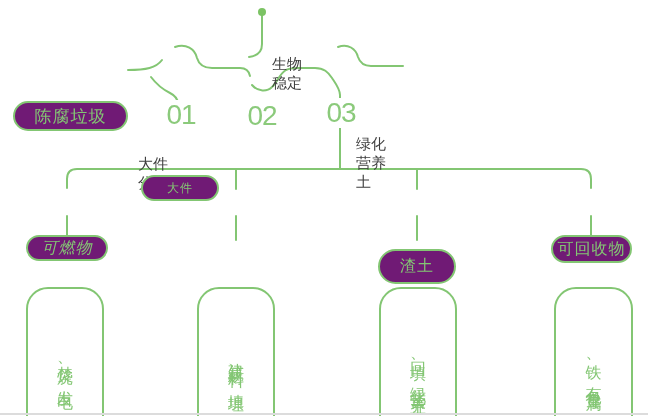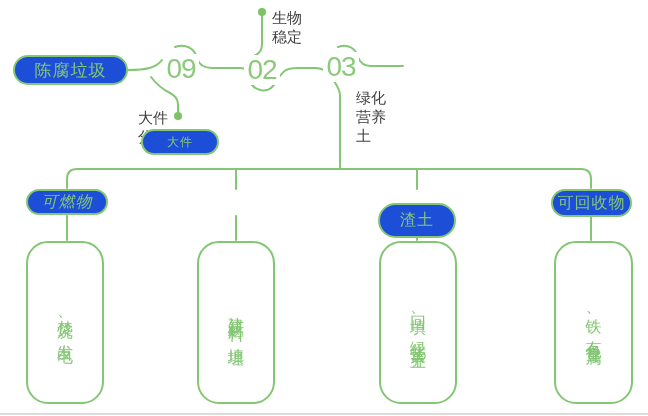--- a/index.html
+++ b/index.html
@@ -7,28 +7,28 @@
     position:relative;
     width:648px;height:416px;
     background:#ffffff;
     overflow:hidden;
     font-family:"Liberation Sans","DejaVu Sans",sans-serif;
   }
   .connectors{position:absolute;left:0;top:0;width:648px;height:416px;}
   .connectors path{fill:none;stroke:#83c673;stroke-width:2;stroke-linecap:round;}
   .connectors circle{fill:#7cc364;stroke:none;}
 
-  .abs{position:absolute;box-sizing:border-box;}
+  .abs{position:absolute;box-sizing:border-box;margin-top:46px;}
 
   .pill{
     border:2px solid #83c673;
     border-radius:999px;
     color:#83c673;
     display:flex;align-items:center;justify-content:center;
-    background:#1d4ed8;
+    background:#701a75;
     letter-spacing:1px;
   }
   .pill.source{font-size:17px;}
   .pill.small{font-size:12px;}
   .pill.cat{font-size:16px;}
 
   .stepnum{
     color:#8bca7b;
     font-size:28px;
     letter-spacing:-1px;
@@ -88,21 +88,21 @@
     <path d="M 236 216 L 236 240"></path>
     <path d="M 417 216 L 417 240"></path>
     <path d="M 591 216 L 591 240"></path>
 
     <circle cx="262" cy="12" r="4"></circle>
     <circle cx="178" cy="116" r="4"></circle>
   </svg>
 
   <div class="abs pill source" style="left:13px;top:55px;width:115px;height:30px;">陈腐垃圾</div>
 
-  <div class="abs stepnum" style="left:163px;top:54px;width:36px;height:30px;">09</div>
+  <div class="abs stepnum" style="left:163px;top:54px;width:36px;height:30px;">01</div>
   <div class="abs stepnum" style="left:244px;top:55px;width:36px;height:30px;">02</div>
   <div class="abs stepnum" style="left:323px;top:52px;width:36px;height:30px;">03</div>
 
   <div class="abs steplabel" style="left:138px;top:108px;">大件分选</div>
   <div class="abs steplabel" style="left:272px;top:8px;">生物稳定</div>
   <div class="abs steplabel" style="left:356px;top:88px;">绿化营养土</div>
 
   <div class="abs pill small" style="left:141px;top:129px;width:78px;height:26px;">大件</div>
 
   <div class="abs pill cat" style="left:26px;top:189px;width:82px;height:26px;font-style:italic;">可燃物</div>

